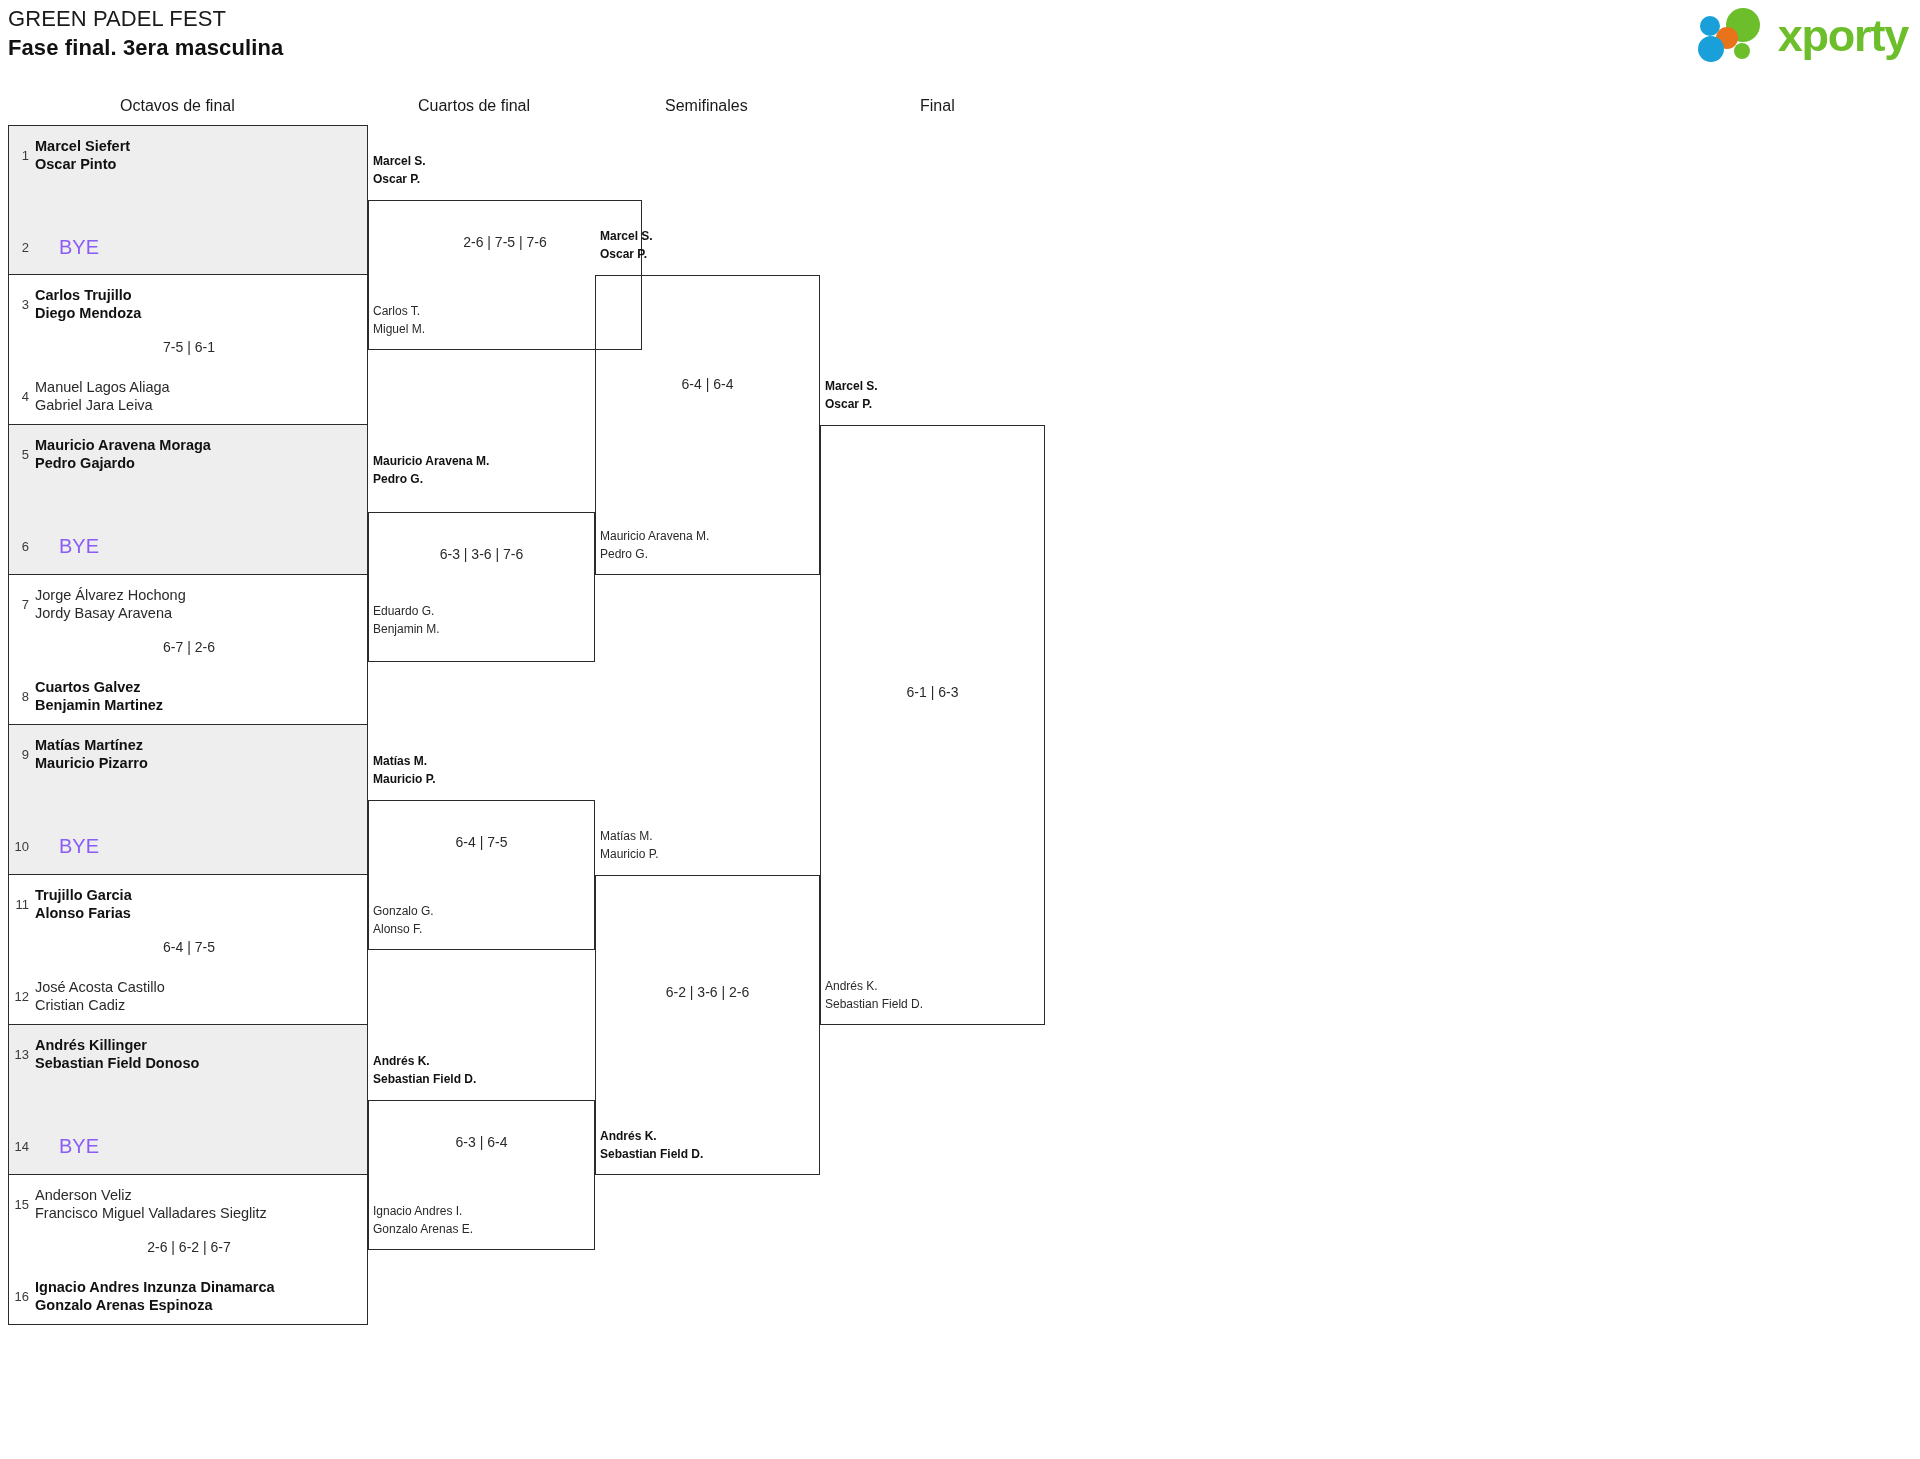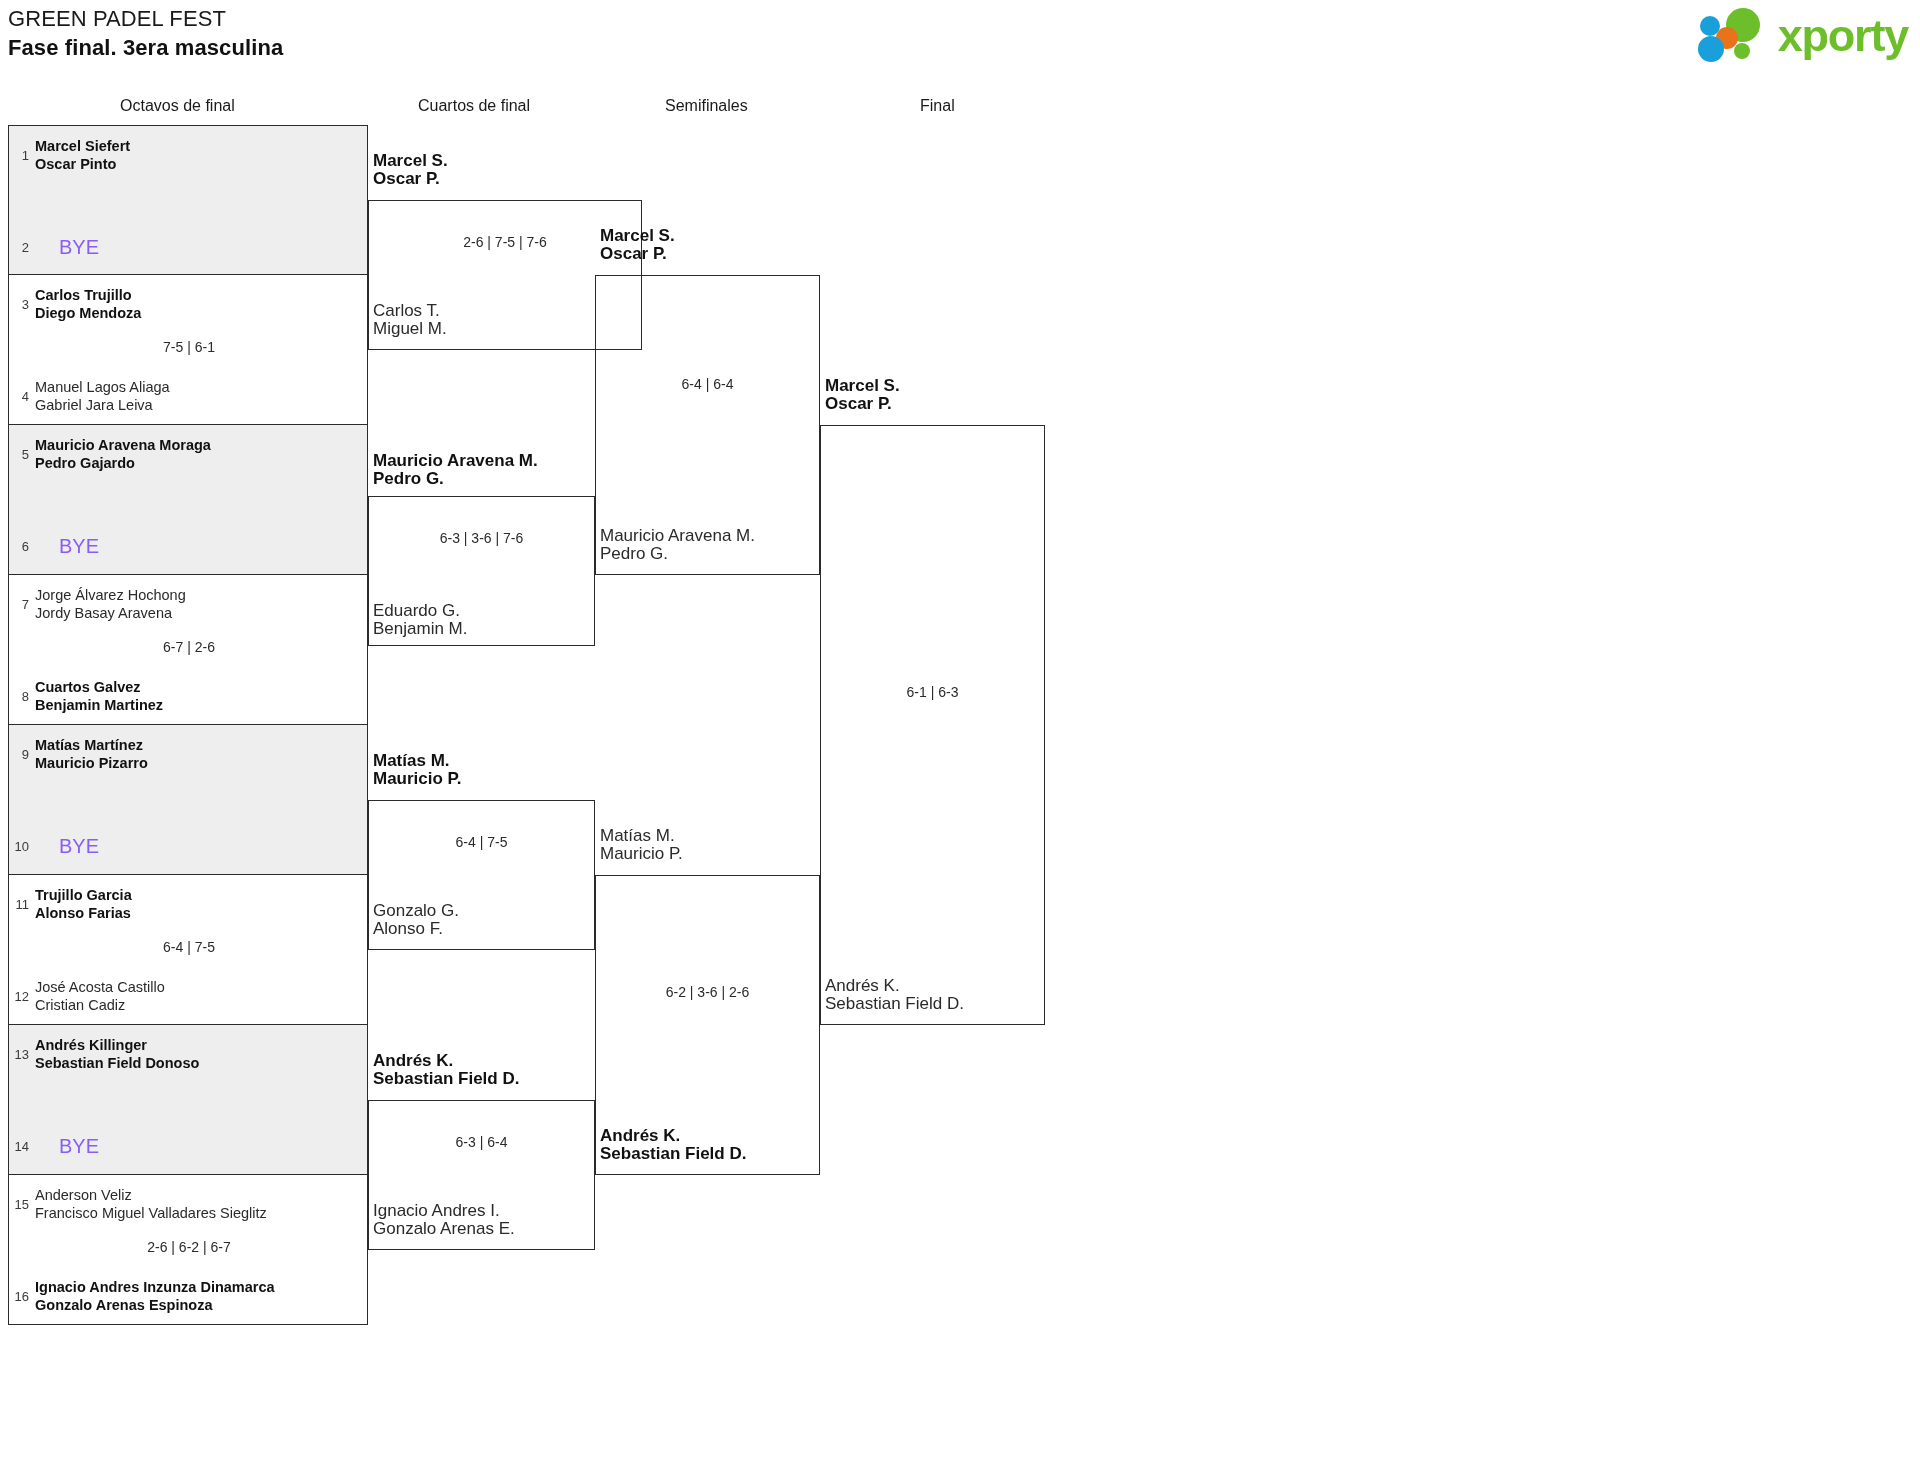--- a/index.html
+++ b/index.html
@@ -44,21 +44,21 @@
   .pnames { font-size: 14.5px; line-height: 18px; color: #2a2a2a; white-space: nowrap; }
   .pnames.win { font-weight: 700; color: #111; }
   .bye { font-size: 20px; color: #8b5cf6; line-height: 18px; margin-left: 24px; }
   .r1-score { position: absolute; left: 0; width: 360px; top: 64px; text-align: center;
               font-size: 14px; color: #2a2a2a; }
 
   
   .conn { position: absolute; border: 1.3px solid #2b2b2b; }
   .conn-score { position: absolute; width: 100%; left: 0; text-align: center;
                 font-size: 14px; color: #2a2a2a; }
-  .entrant { position: absolute; font-size: 17px; line-height: 18px; color: #2a2a2a; white-space: nowrap; }
+  .entrant { position: absolute; font-size: 12px; line-height: 18px; color: #2a2a2a; white-space: nowrap; }
   .entrant.win { font-weight: 700; color: #111; }
   .entrant div { white-space: nowrap; }
 </style>
 </head>
 <body>
 
 <div id="root">
 
   <div class="title-block">
     <div class="t-line1">GREEN PADEL FEST</div>
@@ -208,21 +208,21 @@
         <div class="conn-score" style="top: 33px;">2-6 | 7-5 | 7-6</div>
       </div>
       <div class="entrant win" style="left: 373px; top: 152px;">
         <div>Marcel S.</div>
         <div>Oscar P.</div>
       </div>
       <div class="entrant" style="left: 373px; top: 302px;">
         <div>Carlos T.</div>
         <div>Miguel M.</div>
       </div>
-      <div class="conn" style="left: 368px; top: 496px; width: 227px; height: 150px;">
+      <div class="conn" style="left: 368px; top: 512px; width: 227px; height: 150px;">
         <div class="conn-score" style="top: 33px;">6-3 | 3-6 | 7-6</div>
       </div>
       <div class="entrant win" style="left: 373px; top: 452px;">
         <div>Mauricio Aravena M.</div>
         <div>Pedro G.</div>
       </div>
       <div class="entrant" style="left: 373px; top: 602px;">
         <div>Eduardo G.</div>
         <div>Benjamin M.</div>
       </div>

